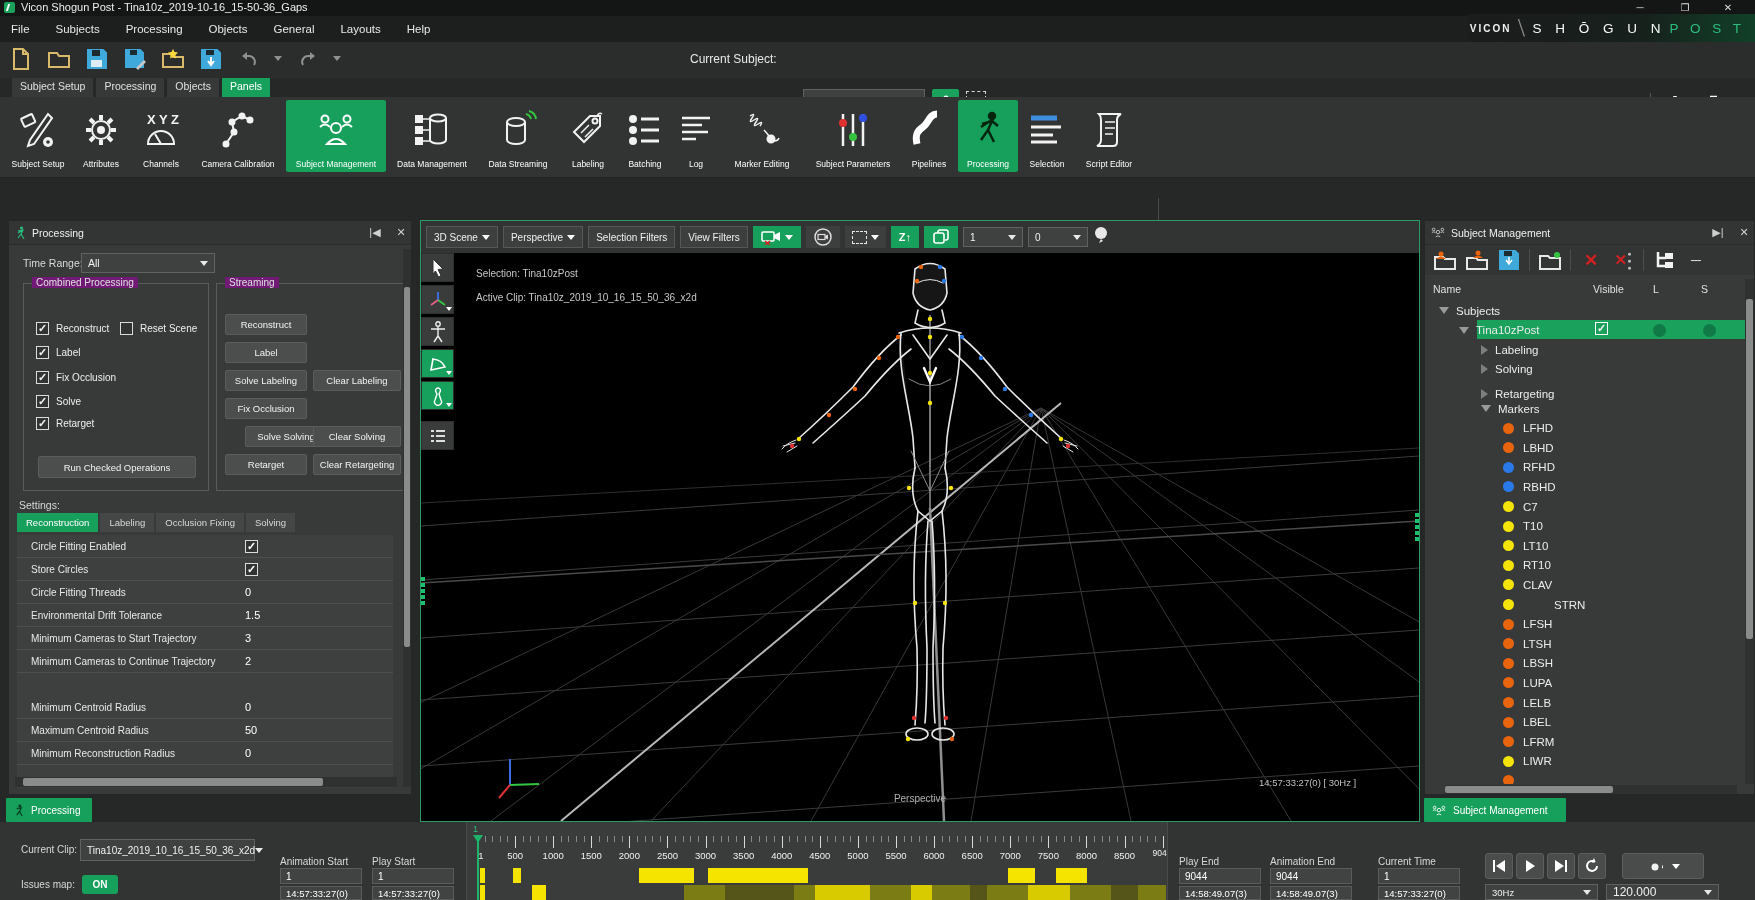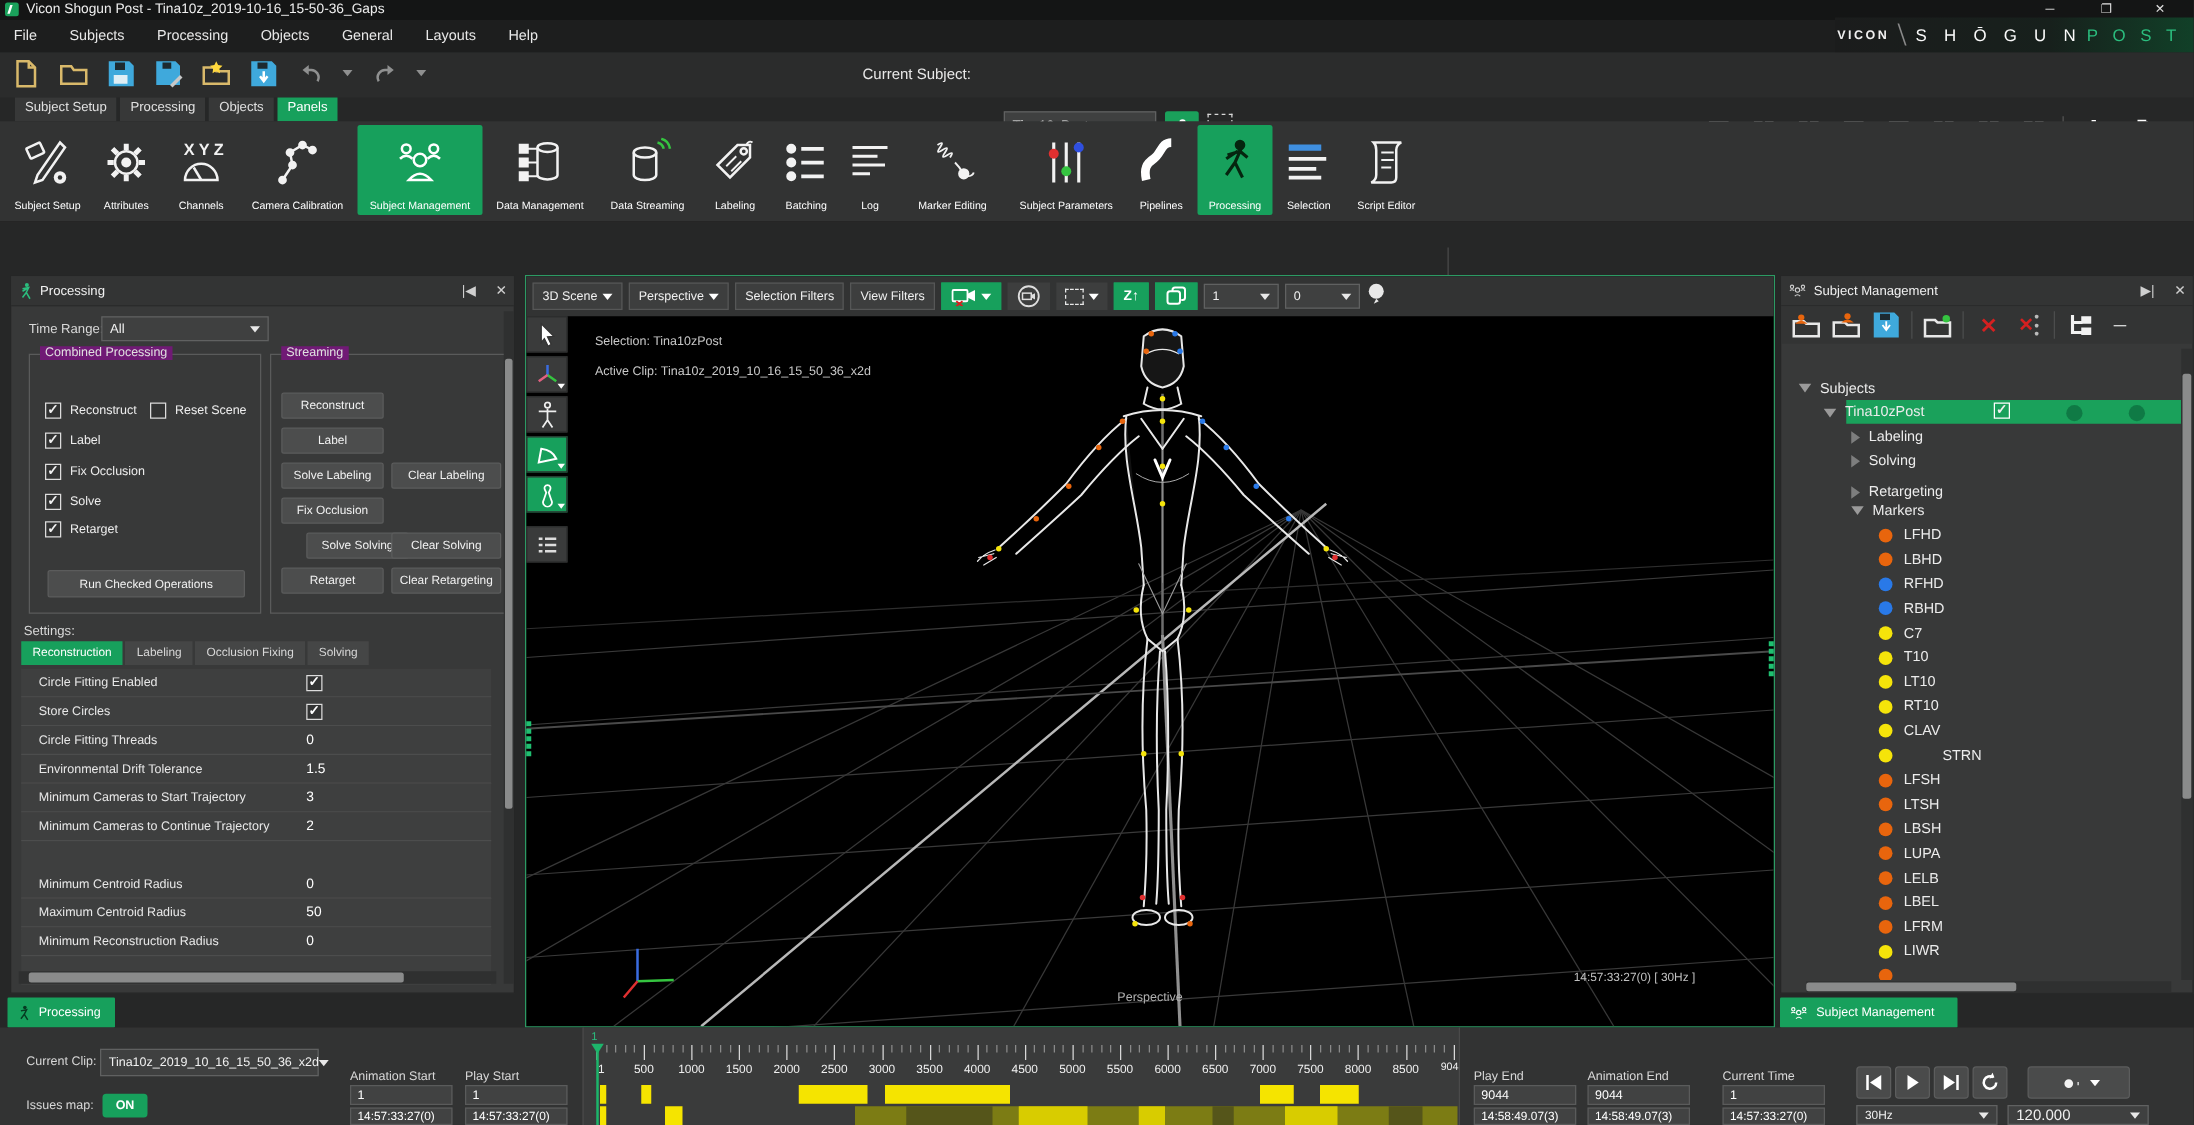--- a/index.html
+++ b/index.html
@@ -822,20 +822,26 @@
         <div class="rttb-ic">
           <svg width="20" height="20" viewBox="0 0 20 20" fill="none" stroke="#f2f2f2" stroke-width="2">
             <path d="M4 2v14h8M4 8h8" stroke-width="2.5"></path>
             <rect x="12" y="4" width="6" height="4" fill="#f2f2f2"></rect>
             <rect x="12" y="13" width="6" height="4" fill="#f2f2f2"></rect>
           </svg>
         </div>
         <div class="rttb-ic">
           <span style="color:#ddd; font-size:14px;">─</span>
         </div>
+      </div>
+    <div id="rp-cols" class="abs" style="left:0; top:56px; width:329px; height:22px; font-size:10.5px; color:#e0e0e0;">
+        <span class="abs" style="left: 8px; top: 6px;">Name</span>
+        <span class="abs" style="left: 168px; top: 6px;">Visible</span>
+        <span class="abs" style="left: 228px; top: 6px;">L</span>
+        <span class="abs" style="left: 276px; top: 6px;">S</span>
       </div>
     <div id="rp-tree" class="abs" style="left:0; top:0; width:320px; height:563px; overflow:hidden;">
         <div class="treerow" style="top: 80px; left: 14px;">
           <span class="exp-open"></span>
           <span>Subjects</span>
         </div>
         <div class="abs" style="left: 52px; top: 98.6px; width: 268px; height: 19px; background: rgb(26, 161, 91); z-index: 0;"></div>
         <div class="treerow" style="top: 99.6px; left: 34px; z-index: 1;">
           <span class="exp-open"></span>
           <span>Tina10zPost</span>

